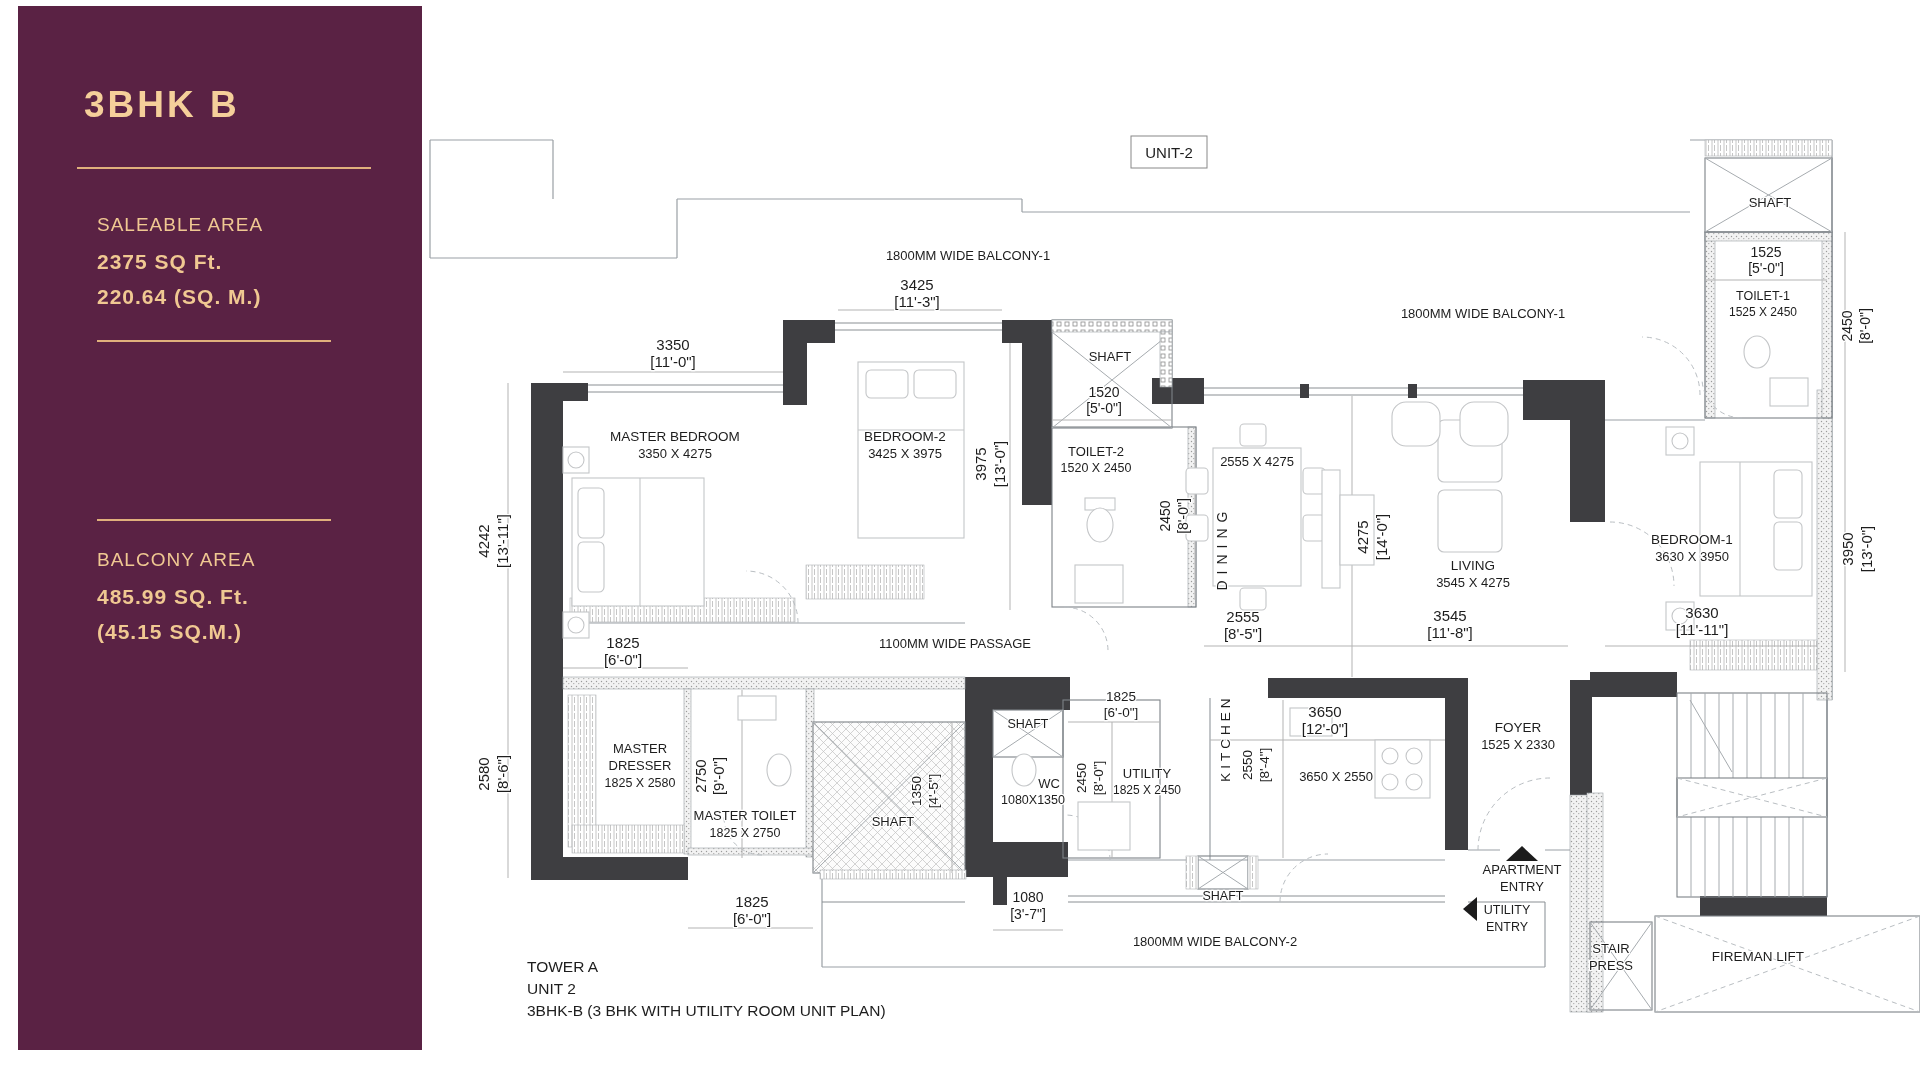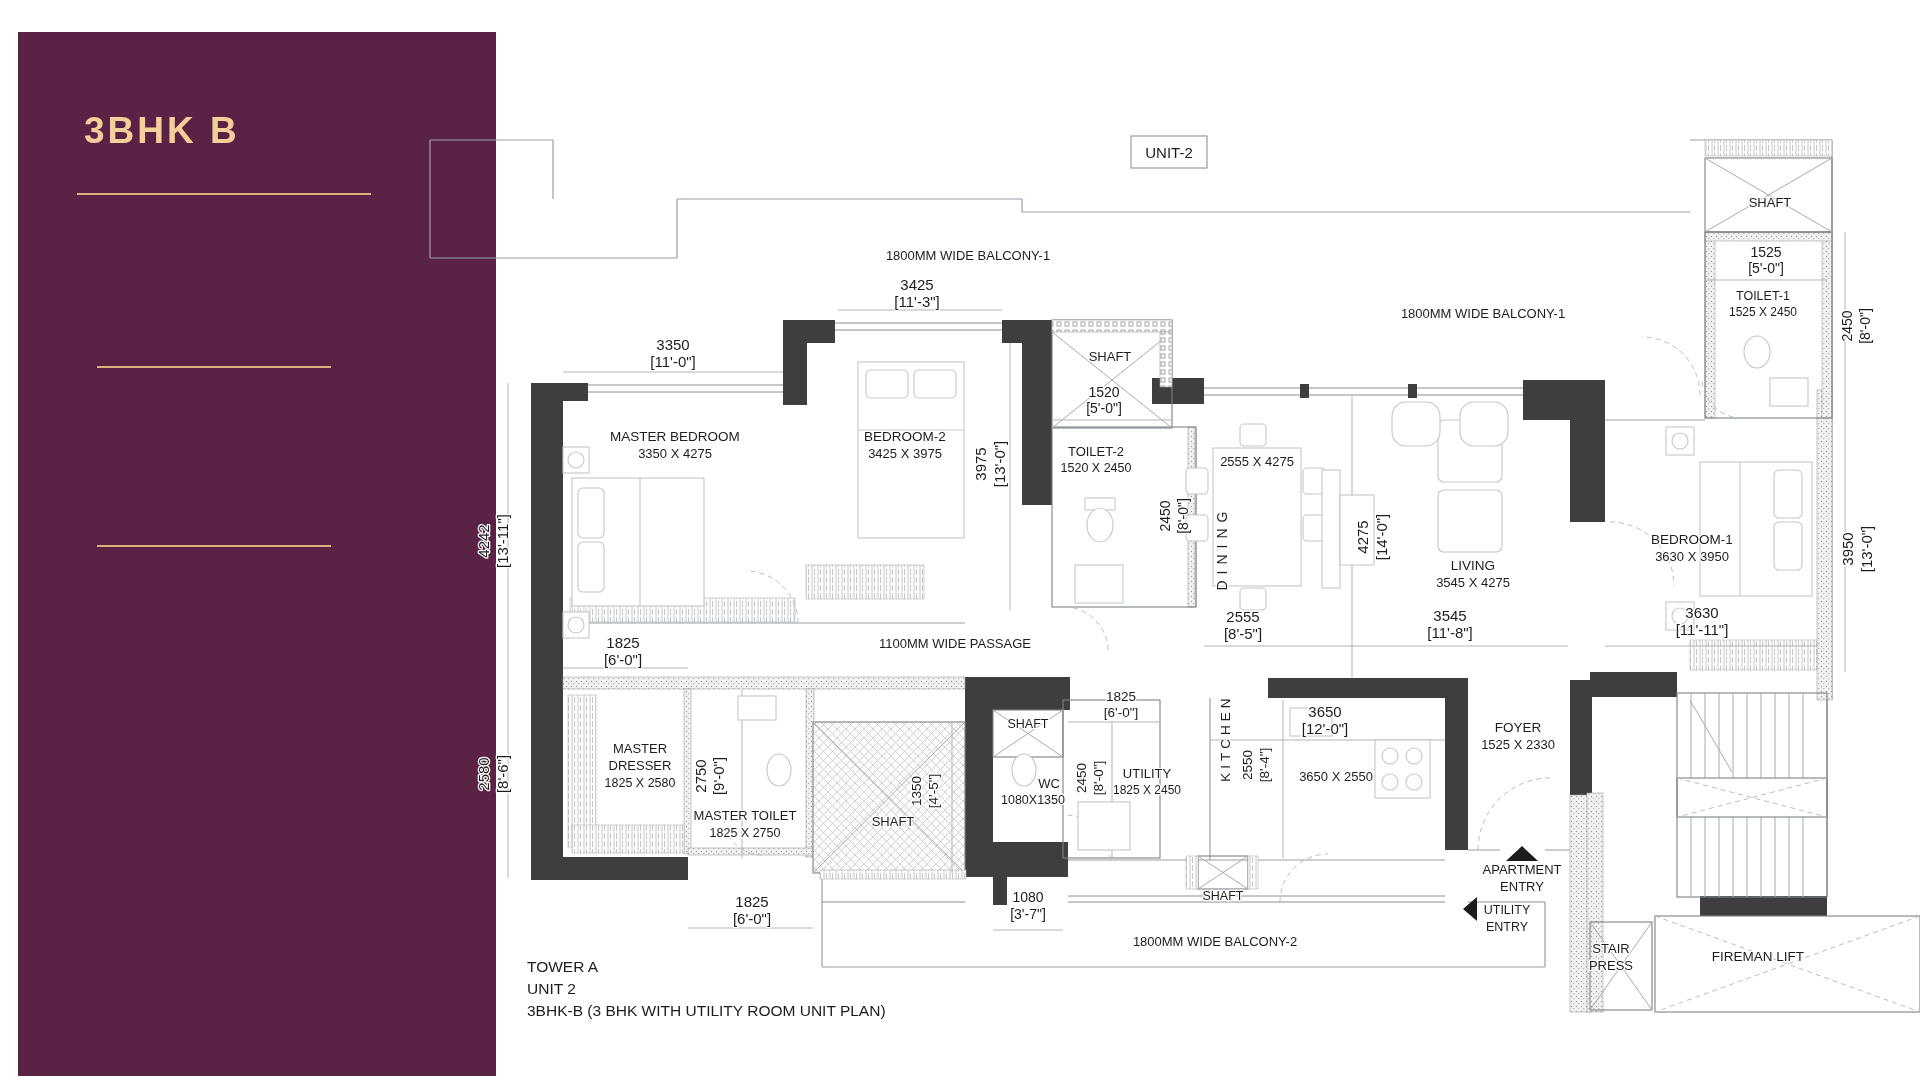--- a/index.html
+++ b/index.html
@@ -1,20 +1,20 @@
 <!DOCTYPE html>
 <html><head>
 <meta charset="utf-8">
 <style>
   * { box-sizing: border-box; }
   html,body { margin:0; padding:0; background:#ffffff; font-family:"Liberation Sans",sans-serif; }
   .page { position:relative; width:1920px; height:1080px; background:#fff; overflow:hidden; }
 
   
-  .sidebar { position:absolute; left:18px; top:32px; width:478px; height:1044px; background:#5a2244; color:#f0c892; }
+  .sidebar { position:absolute; left:18px; top:6px; width:404px; height:1044px; background:#5a2244; color:#f0c892; }
   .sidebar h1 { position:absolute; left:66px; top:78px; margin:0; font-size:37px; font-weight:bold; letter-spacing:3px; color:#f5cf9a; }
   .sep { position:absolute; height:0; border:none; border-top:2px solid #e0b07c; margin:0; }
   .sep1 { left:59px; top:161px; width:294px; }
   .sep2 { left:79px; top:334px; width:234px; }
   .sep3 { left:79px; top:513px; width:234px; }
   .area-section { position:absolute; left:79px; width:320px; }
   .sec1 { top:208px; } .sec2 { top:358px; } .sec3 { top:543px; }
   .area-label { font-size:19px; letter-spacing:1px; margin-bottom:14px; }
   .area-value { font-size:21px; font-weight:bold; letter-spacing:1px; margin-bottom:11px; }
 
@@ -35,22 +35,32 @@
   .blk  { fill:url(#blocks); stroke:#9aa0a5; stroke-width:0.6; }
 </style>
 </head>
 <body>
 
 <div class="page">
 
   <aside class="sidebar">
     <h1>3BHK B</h1>
     <hr class="sep sep1">
+    <div class="area-section sec1">
+      <div class="area-label">SALEABLE AREA</div>
+      <div class="area-value">2375 SQ Ft.</div>
+      <div class="area-value">220.64 (SQ. M.)</div>
+    </div>
     <hr class="sep sep2">
     <hr class="sep sep3">
+    <div class="area-section sec3">
+      <div class="area-label">BALCONY AREA</div>
+      <div class="area-value">485.99 SQ. Ft.</div>
+      <div class="area-value">(45.15 SQ.M.)</div>
+    </div>
   </aside>
 
   <svg id="plan" viewBox="0 0 1920 1080">
     <defs>
       <pattern id="stipple" width="5" height="5" patternUnits="userSpaceOnUse">
         <rect width="5" height="5" fill="#f2f2f2"></rect>
           <circle cx="1.5" cy="1.5" r="0.7" fill="#9a9a9a"></circle>
           <circle cx="3.8" cy="3.6" r="0.6" fill="#9a9a9a"></circle>
       </pattern>
       <pattern id="vhatch" width="6" height="8" patternUnits="userSpaceOnUse">

